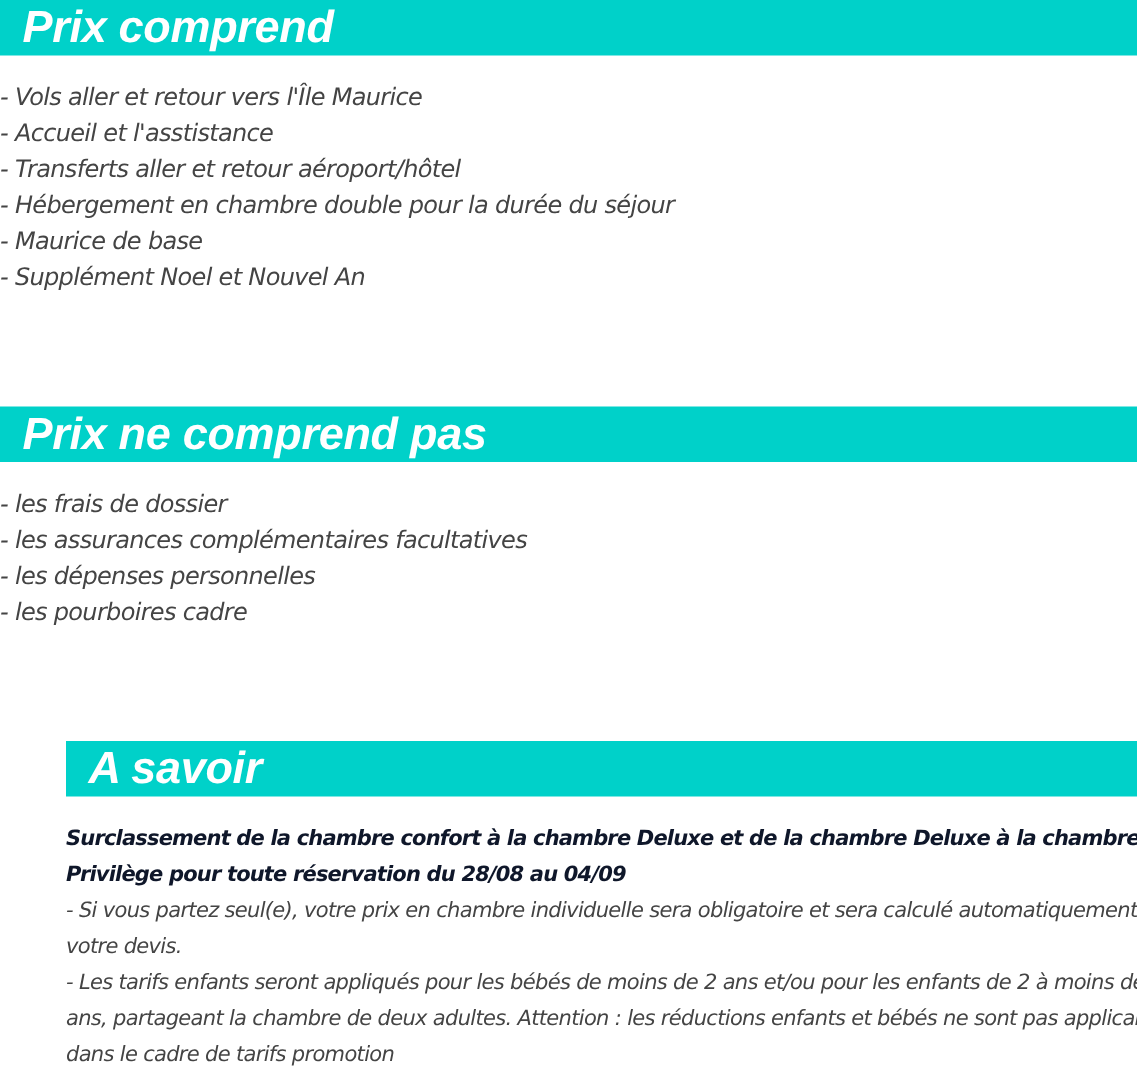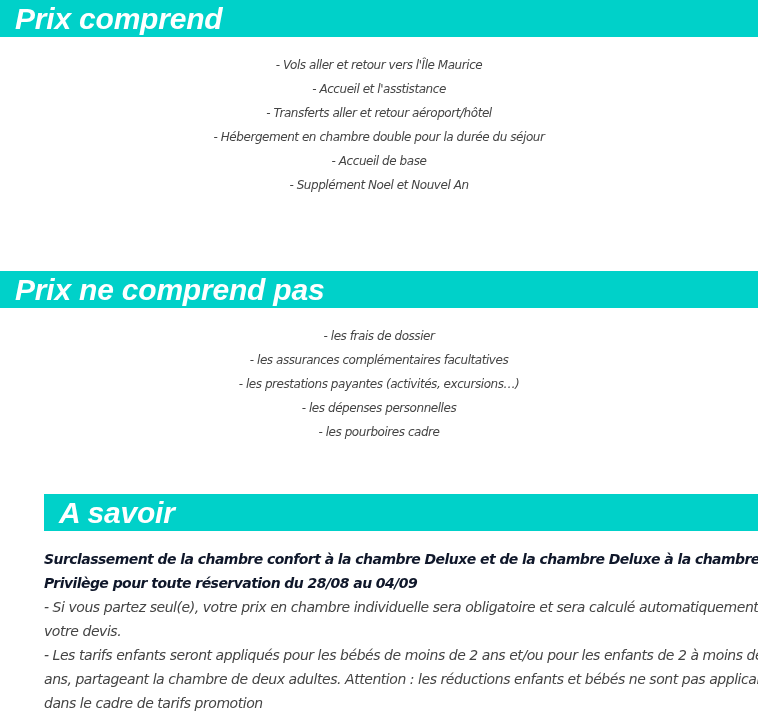--- a/index.html
+++ b/index.html
@@ -30,25 +30,24 @@
       font-size: 30px;
       line-height: 37px;
       padding-left: 15px;
       box-sizing: border-box;
       letter-spacing: -0.2px;
     }
     .section-body {
       padding-top: 16px;
     }
     .line {
-      font-size: 12px;
+      font-size: 16px;
       line-height: 24px;
       white-space: nowrap;
       letter-spacing: -0.45px;
-      text-align: center;
     }
     .wrap-line {
       font-size: 14px;
       line-height: 24px;
       letter-spacing: -0.45px;
       width: 758px;
     }
     .highlight {
       color: #0f172a;
       font-weight: bold;
@@ -59,31 +58,30 @@
 </head>
 <body>
 
 <div class="section" style="top:0;">
   <div class="section-header">Prix comprend</div>
   <div class="section-body">
     <div class="line">- Vols aller et retour vers l'Île Maurice</div>
     <div class="line">- Accueil et l'asstistance</div>
     <div class="line">- Transferts aller et retour aéroport/hôtel</div>
     <div class="line">- Hébergement en chambre double pour la durée du séjour</div>
-    <div class="line">- Accueil de base</div>
+    <div class="line">- Maurice de base</div>
     <div class="line">- Supplément Noel et Nouvel An</div>
   </div>
 </div>
 
 <div class="section" style="top:271px;">
   <div class="section-header">Prix ne comprend pas</div>
   <div class="section-body">
     <div class="line">- les frais de dossier</div>
     <div class="line">- les assurances complémentaires facultatives</div>
-    <div class="line">- les prestations payantes (activités, excursions…)</div>
     <div class="line">- les dépenses personnelles</div>
     <div class="line">- les pourboires cadre</div>
   </div>
 </div>
 
 <div class="section" style="top:494px;padding-left:44px;">
   <div class="section-header">A savoir</div>
   <div class="section-body">
     <div class="wrap-line highlight">Surclassement de la chambre confort à la chambre Deluxe et de la chambre Deluxe à la chambre Privilège pour toute réservation du 28/08 au 04/09</div>
     <div class="wrap-line">- Si vous partez seul(e), votre prix en chambre individuelle sera obligatoire et sera calculé automatiquement dans votre devis.</div>

